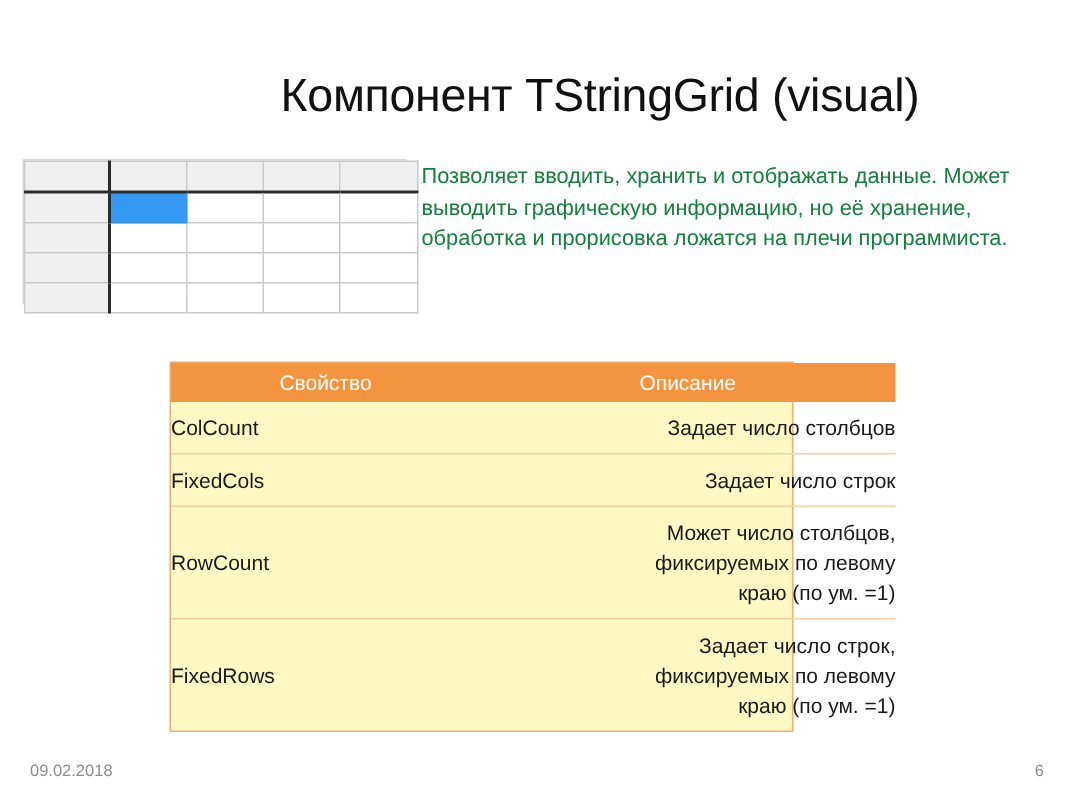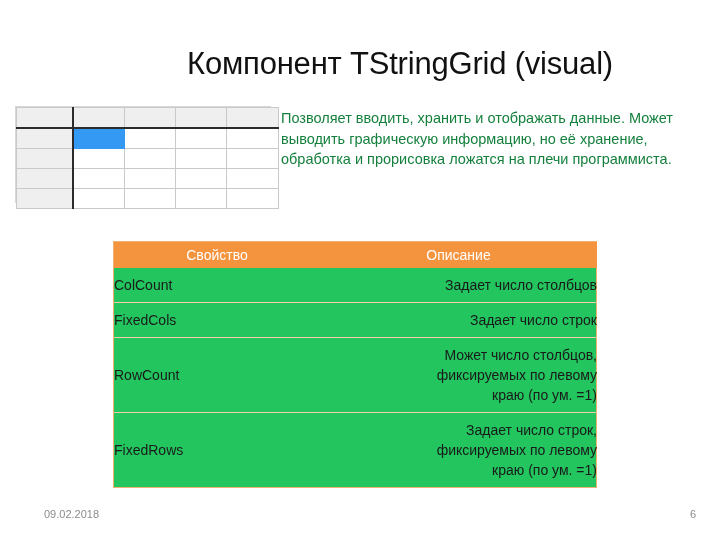--- a/index.html
+++ b/index.html
@@ -85,24 +85,24 @@
     font-size: 14.5px;
     line-height: 20.5px;
     color: #15803d;
   }
 
   
   .props-wrap {
     position: absolute;
     left: 113px;
     top: 241px;
-    width: 484px;
+    width: 416px;
     border: 1px solid #f0b071;
     box-sizing: border-box;
-    background: #22c55e;
+    background: #fef9c3;
   }
   .props-table {
     width: 100%;
     border-collapse: collapse;
     table-layout: fixed;
   }
   .props-table th {
     background: #f5943f;
     color: #ffffff;
     font-weight: normal;
@@ -134,21 +134,21 @@
     display: block;
   }
   .props-table td.cell-desc .ln.indent {
     padding-left: 7px;
     margin-left: 29px;
   }
 
   
   .footer-date {
     position: absolute;
-    left: 44px;
+    left: 20px;
     top: 508px;
     font-size: 11px;
     color: #8c8c8c;
   }
   .footer-page {
     position: absolute;
     right: 24px;
     top: 508px;
     font-size: 11px;
     color: #8c8c8c;

